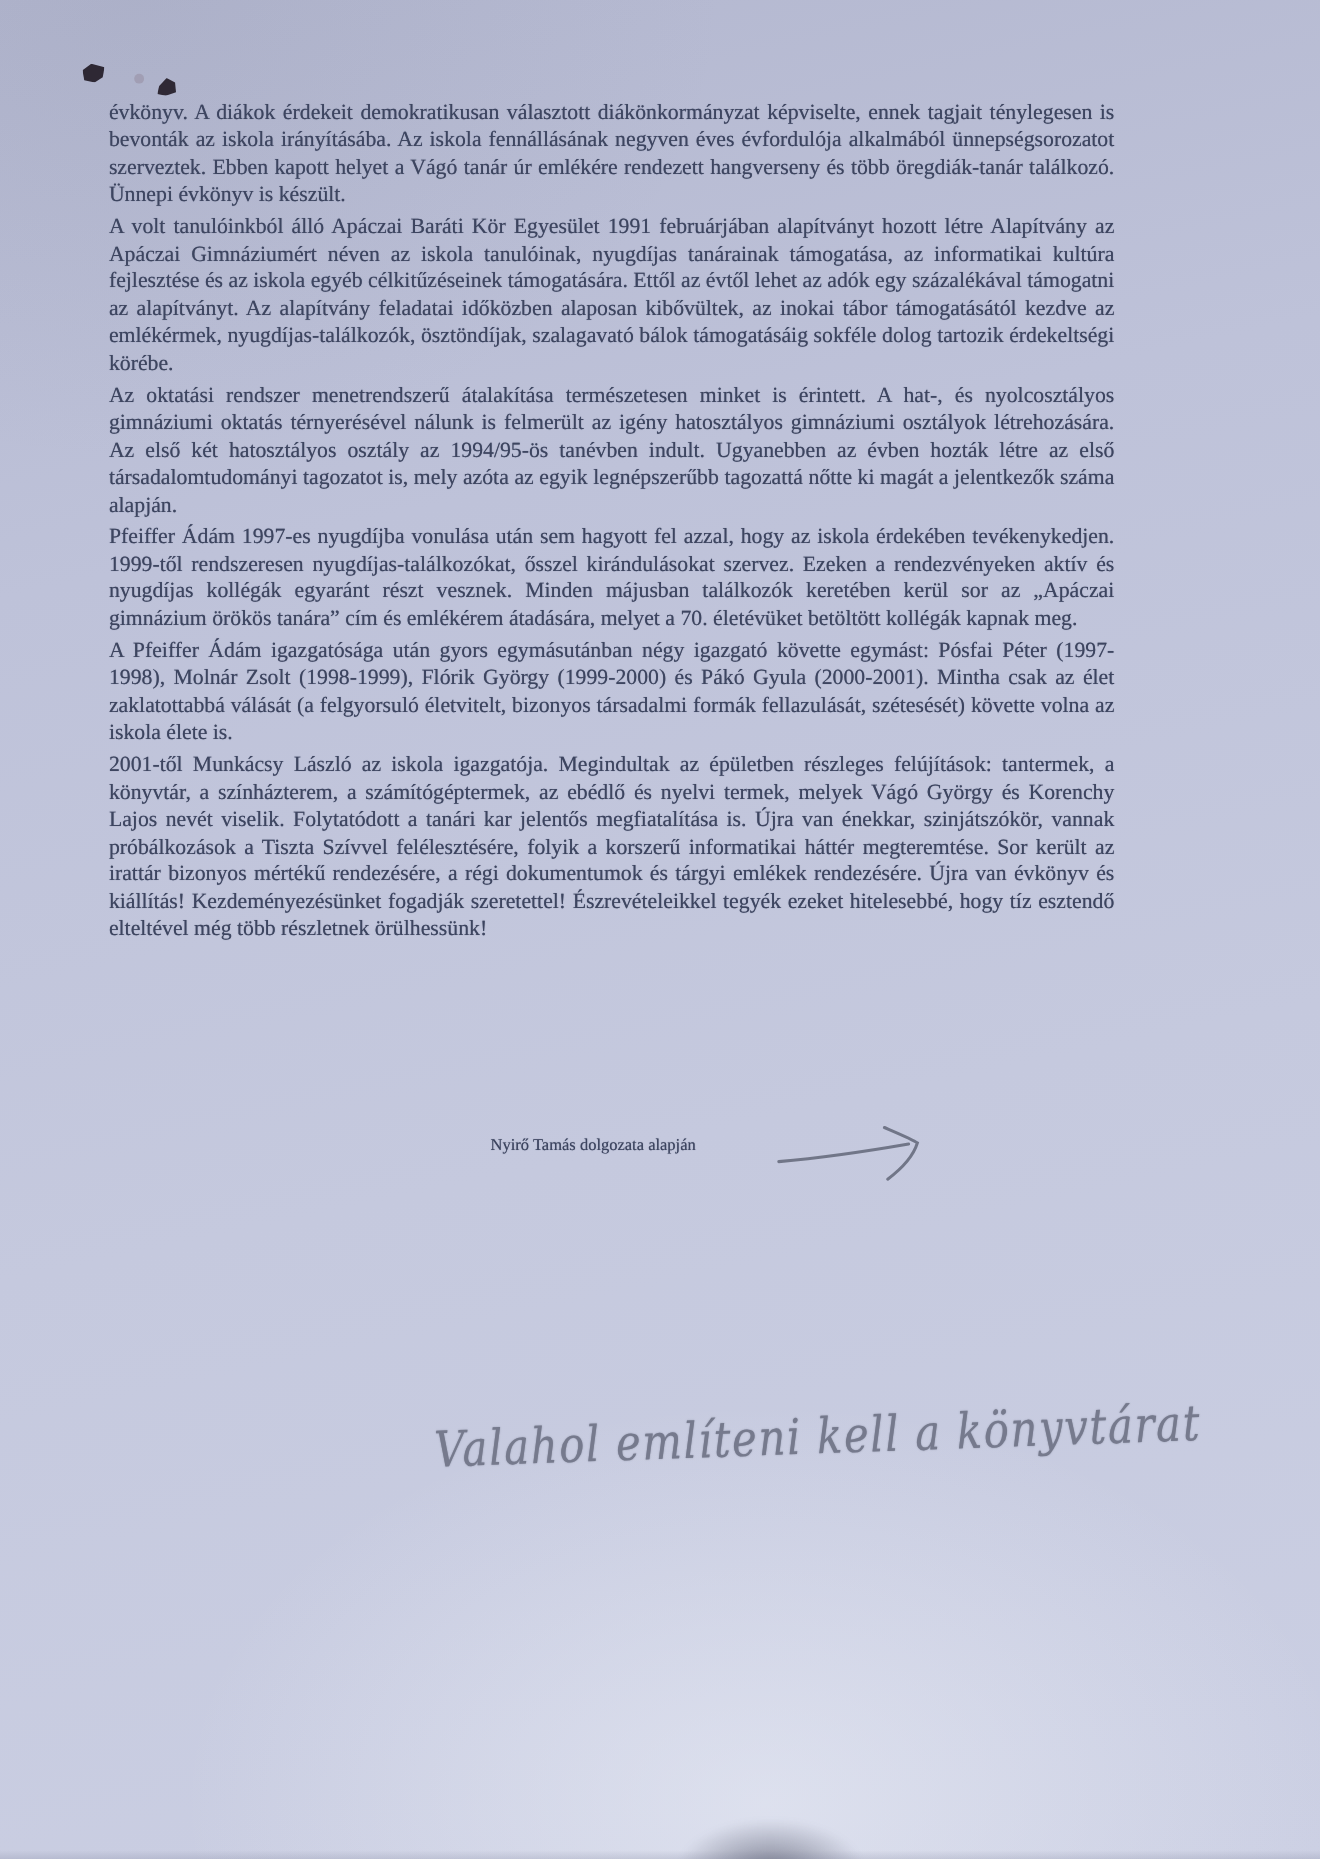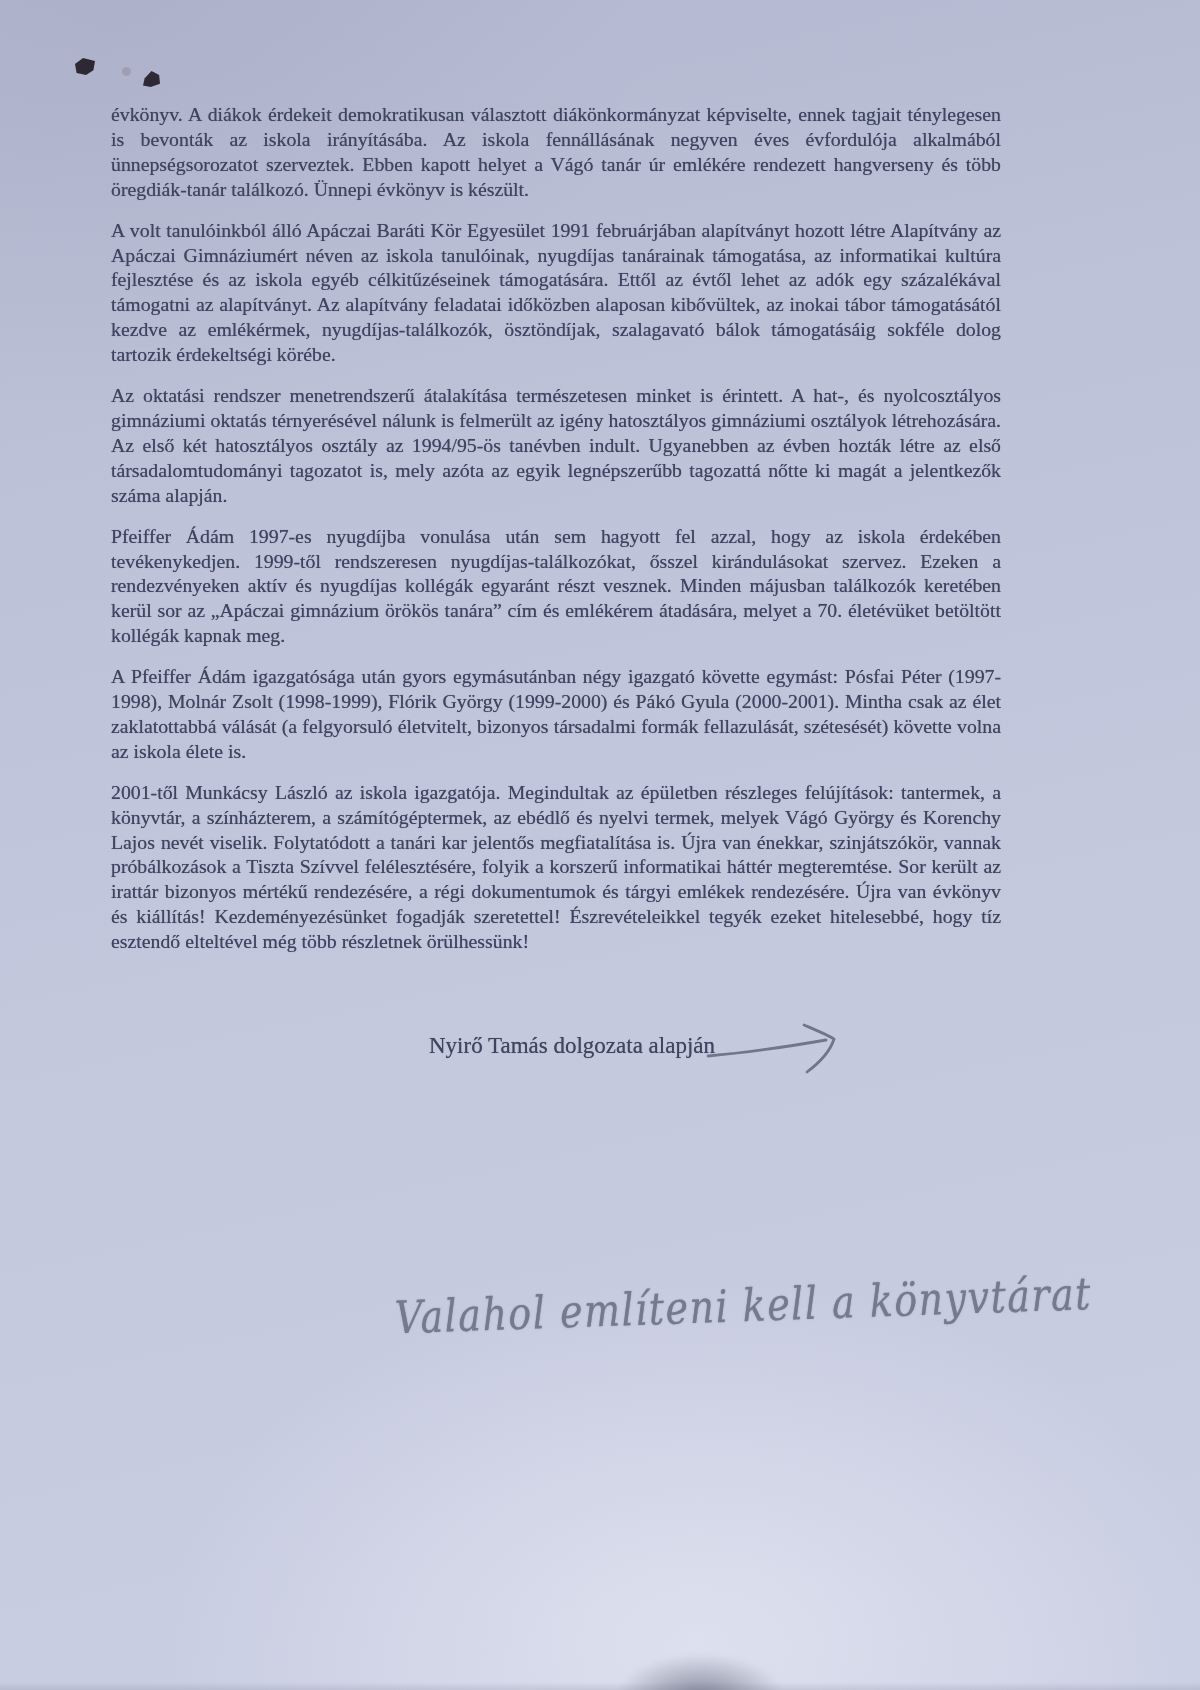--- a/index.html
+++ b/index.html
@@ -17,27 +17,27 @@
 
   
   .text-block {
     position: absolute;
     left: 95px; top: 86px; width: 922px;
     font-size: 19.8px; line-height: 24.9px;
     color: #3d4560;
     text-align: justify;
     text-shadow: 0 0 0.7px rgba(61,69,96,0.75);
   }
-  .text-block p { margin: 16px; }
+  .text-block p { margin: 4px; }
 
   
   .byline {
     position: absolute;
-    left: 429px; top: 1033px;
-    font-size: 23px;
+    left: 446px; top: 1033px;
+    font-size: 15px;
     color: #3d4560;
     text-shadow: 0 0 0.7px rgba(61,69,96,0.75);
     white-space: nowrap;
   }
 
   
   .arrow {
     position: absolute;
     left: 698px; top: 1018px;
     width: 160px; height: 62px;

